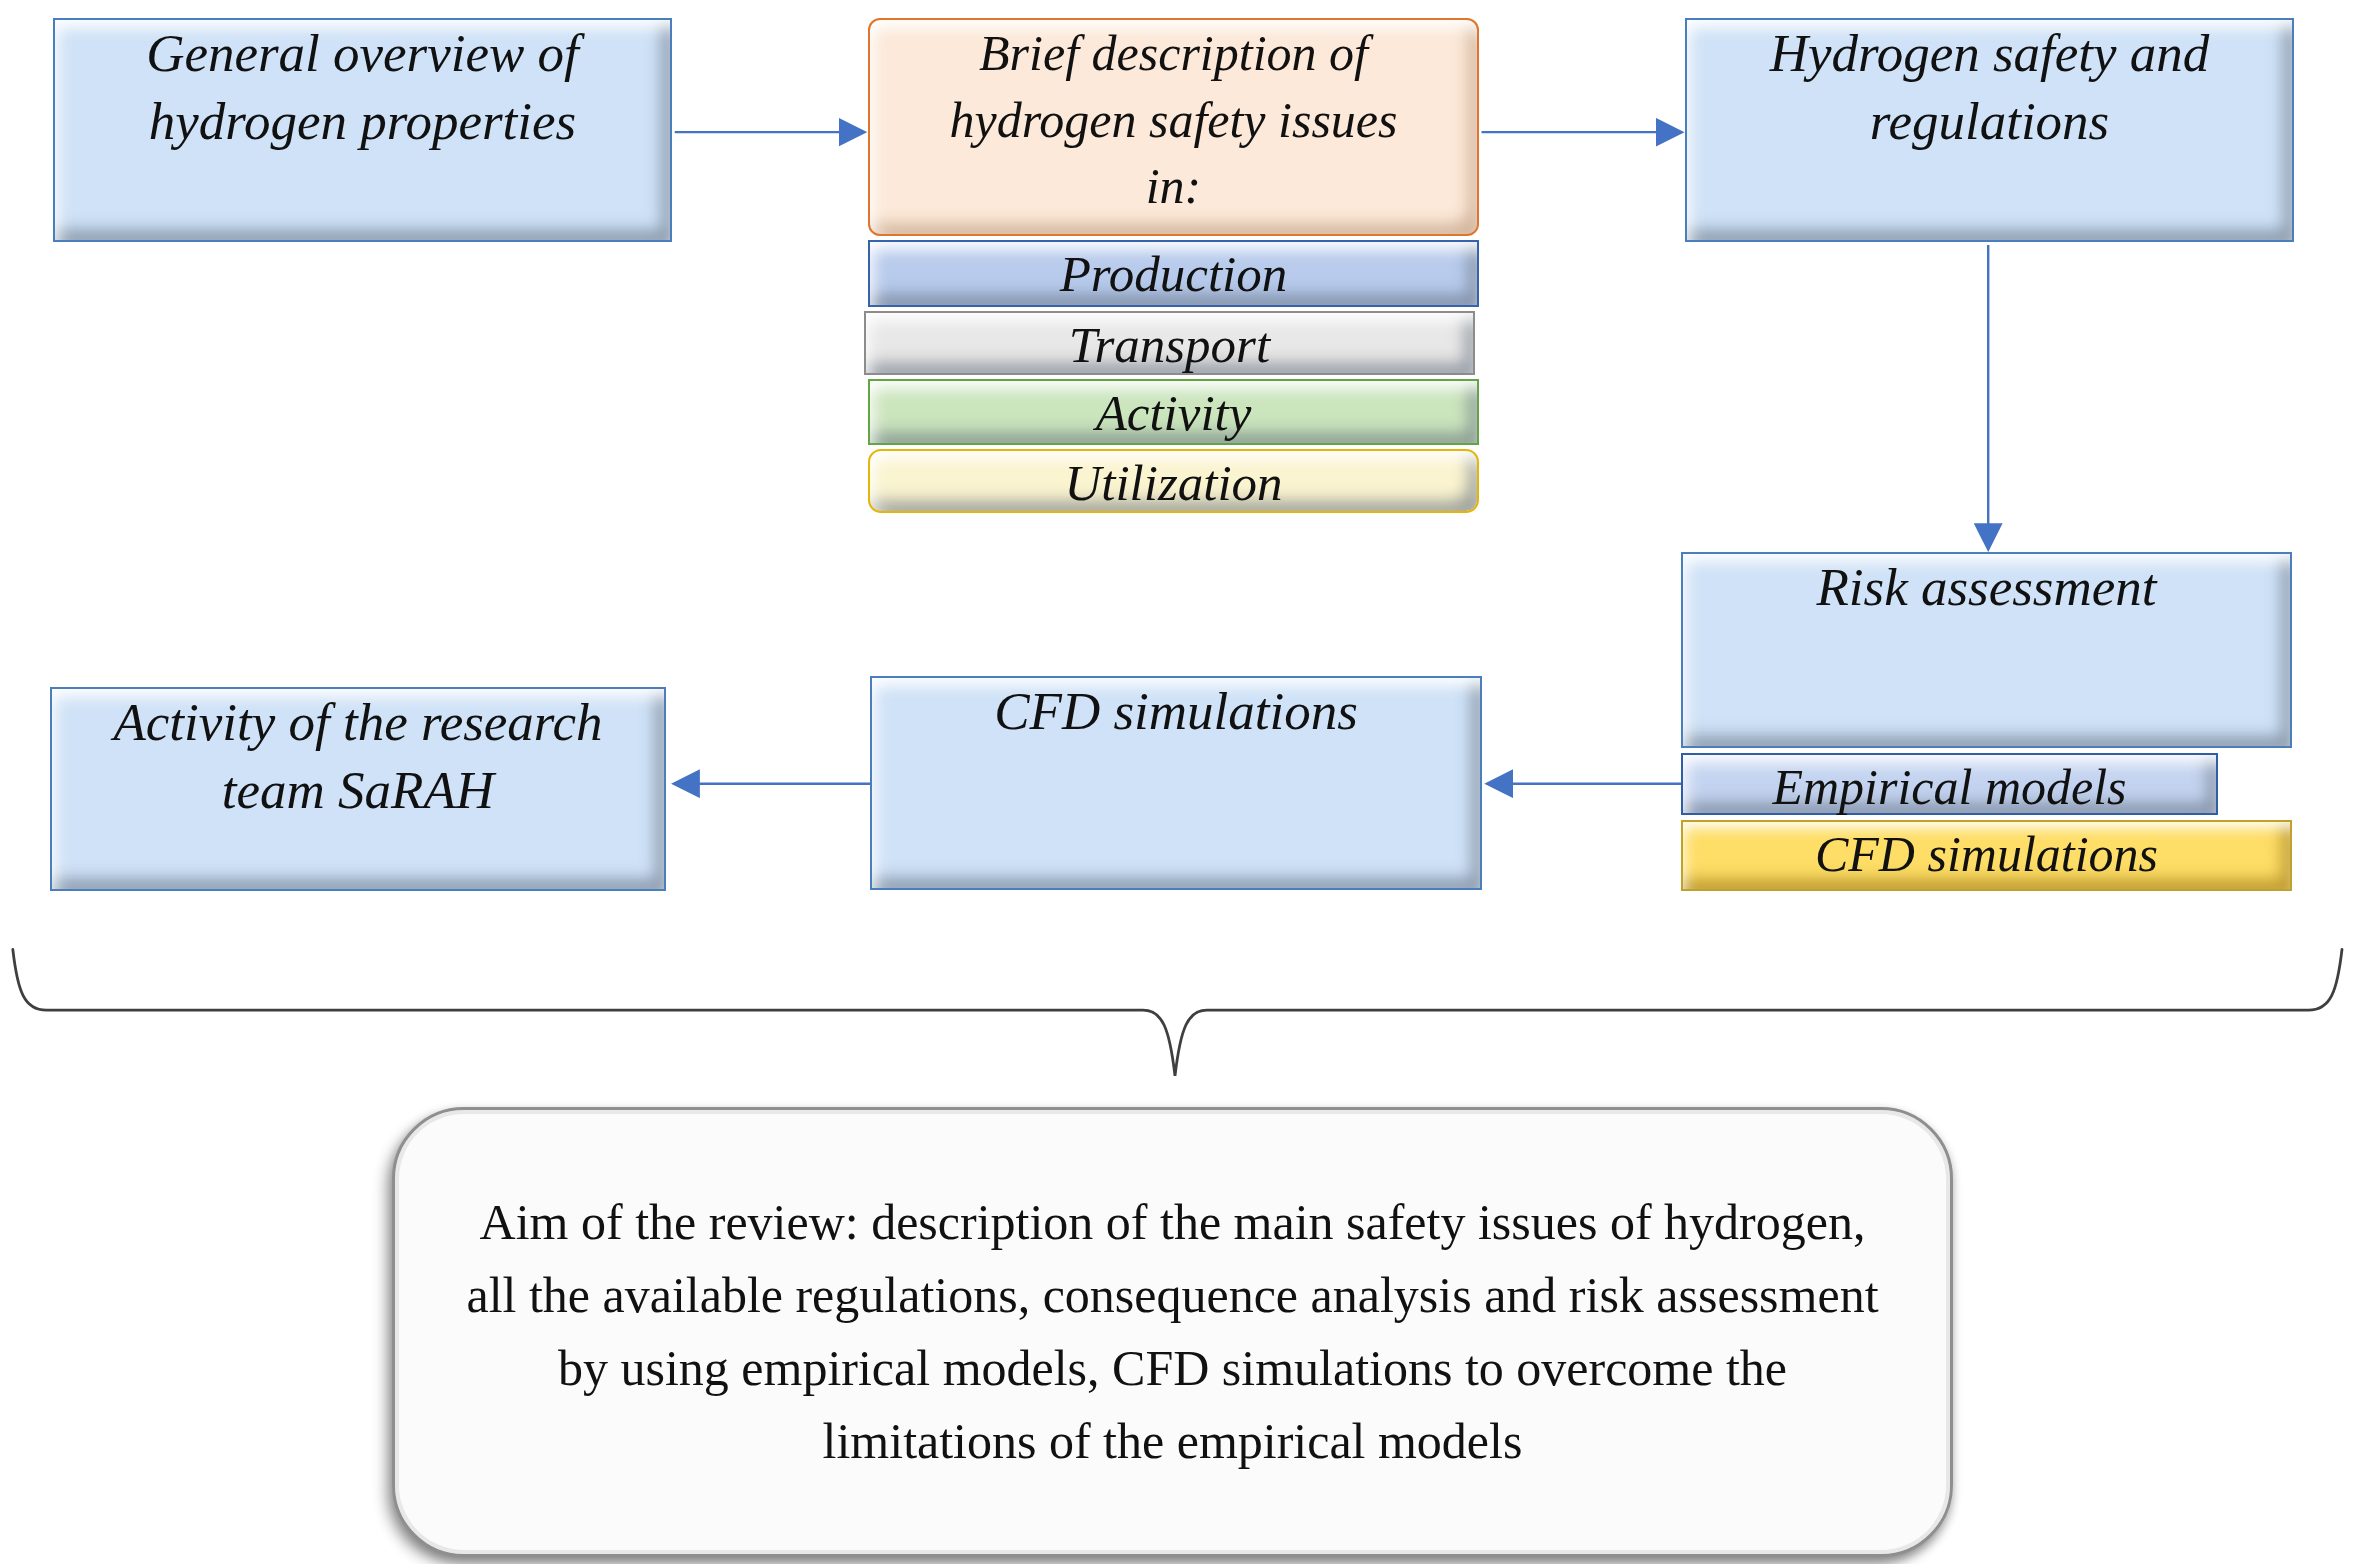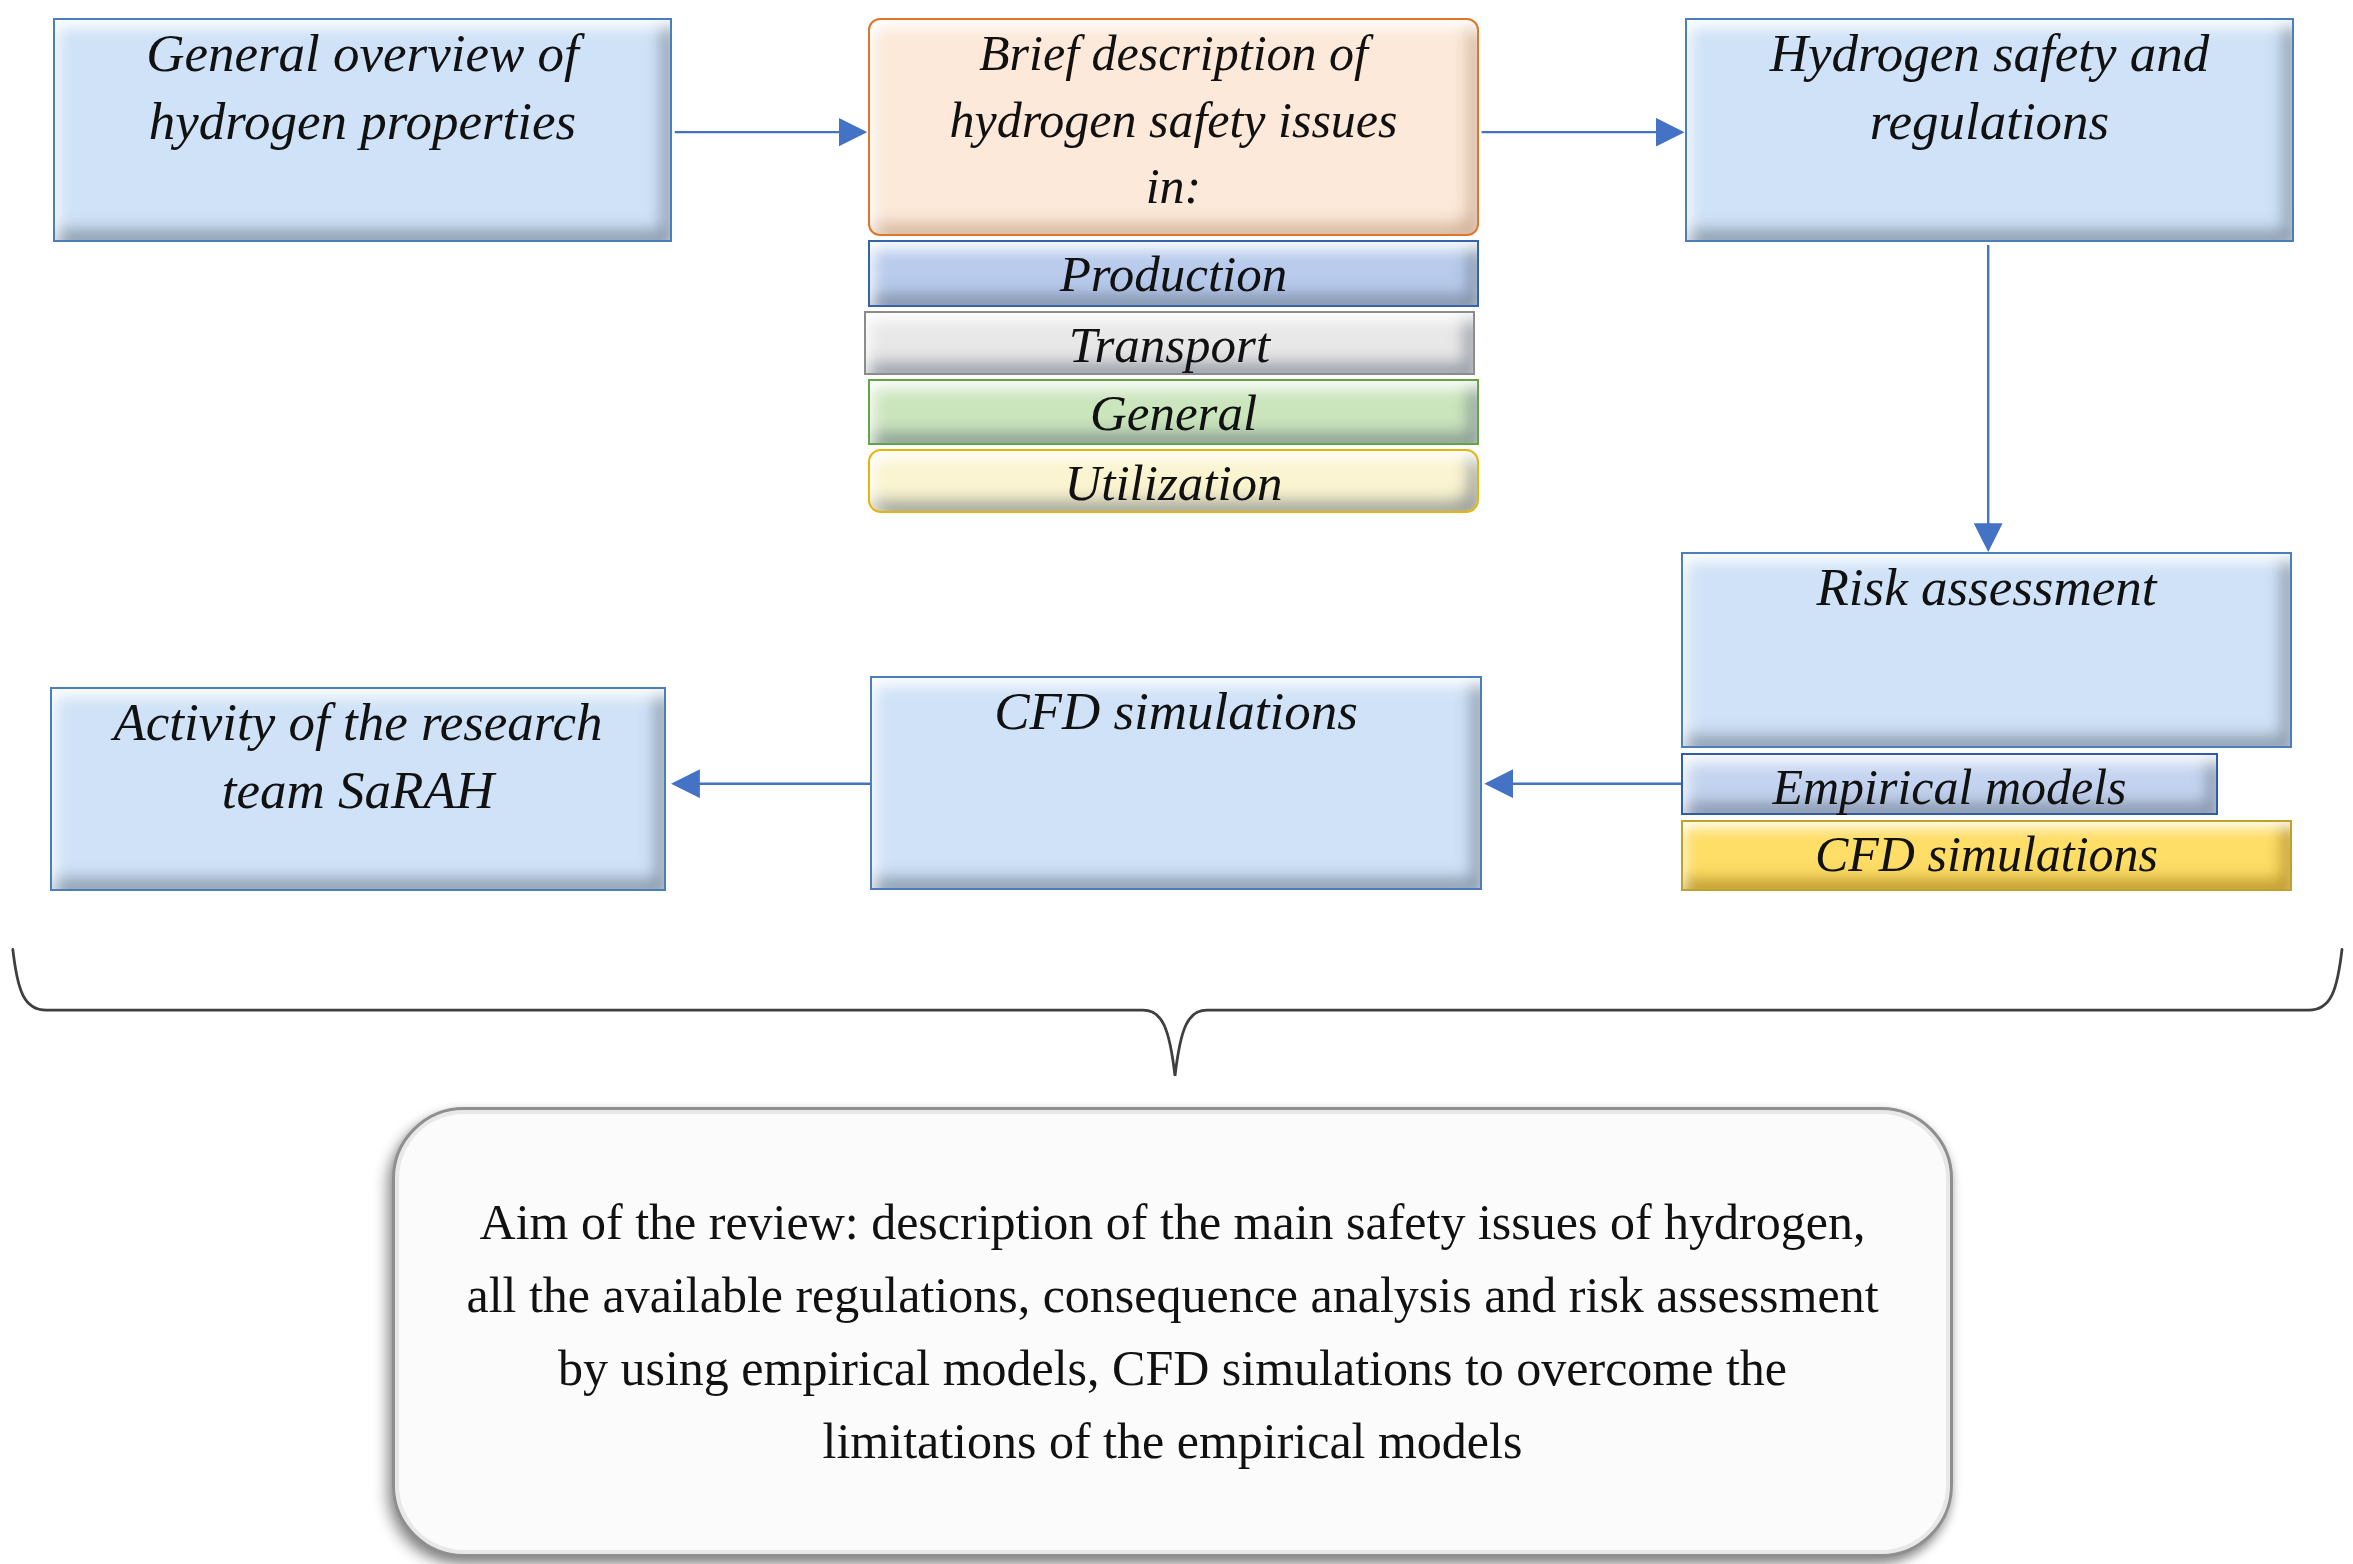--- a/index.html
+++ b/index.html
@@ -106,21 +106,21 @@
     <span>Brief description of hydrogen safety issues in:</span>
   </div>
 
   <div class="bevel prod t64" id="band-production">
     <span>Production</span>
   </div>
   <div class="bevel trans t64" id="band-transport">
     <span>Transport</span>
   </div>
   <div class="bevel stor t64" id="band-storage">
-    <span>General</span>
+    <span>Activity</span>
   </div>
   <div class="bevel util t64" id="band-utilization">
     <span>Utilization</span>
   </div>
 
   <div class="bevel t66" id="box-hydrogen">
     <span>Hydrogen safety and regulations</span>
   </div>
 
   <div class="bevel t66" id="box-risk">

